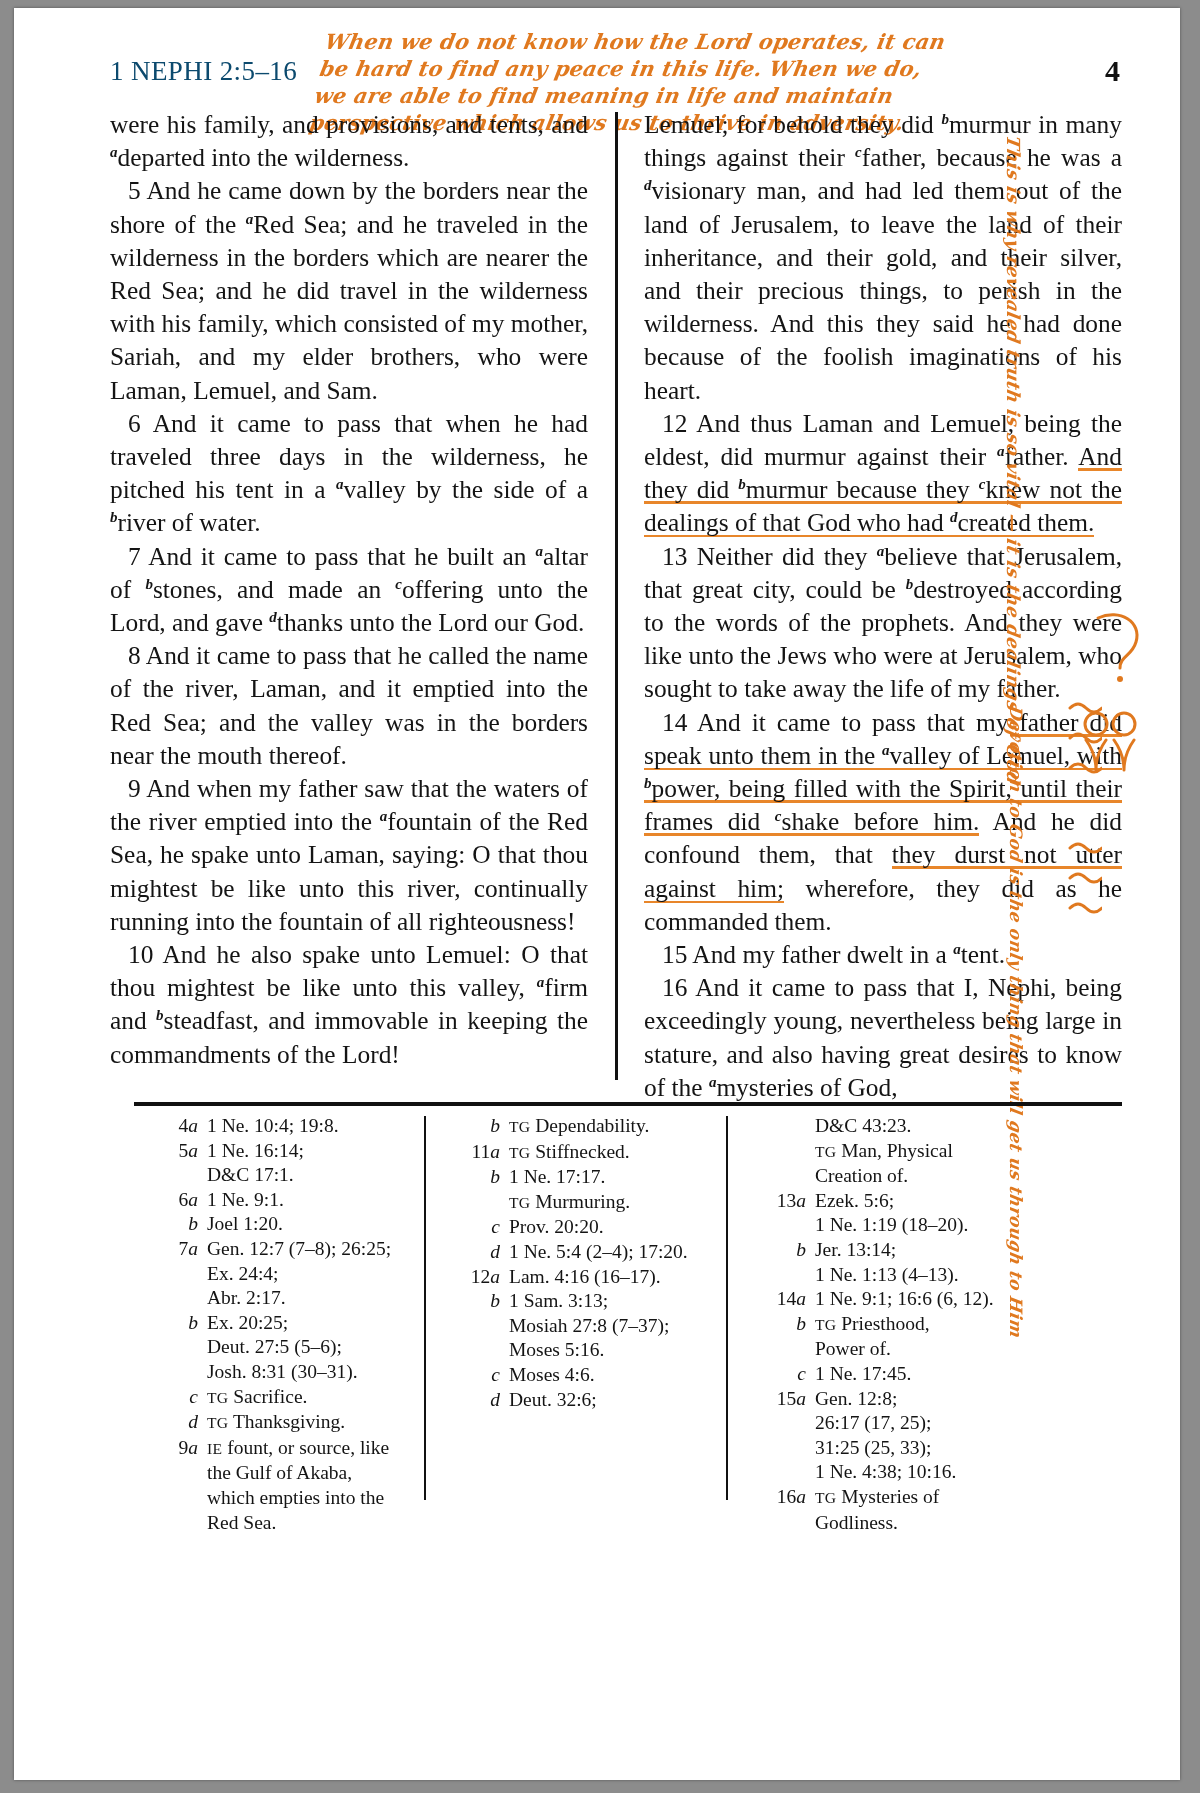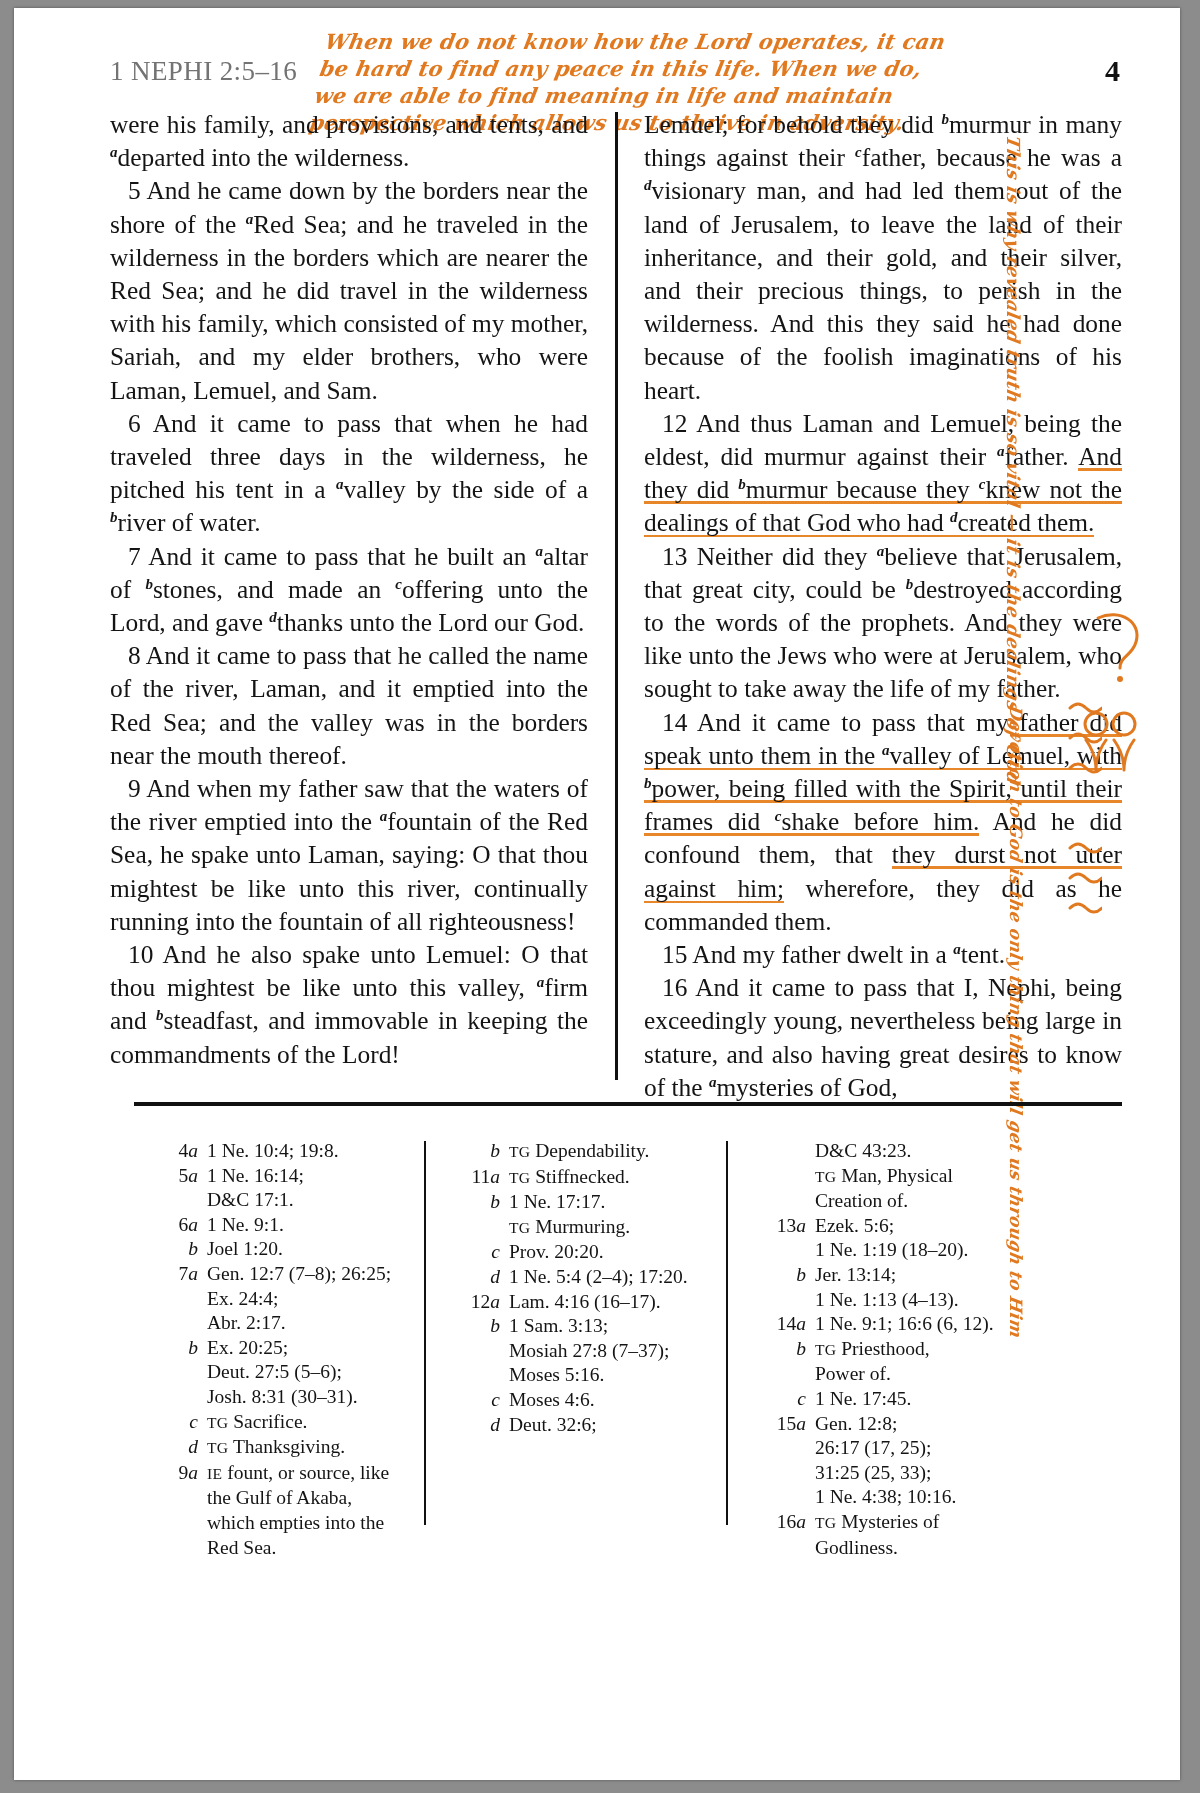--- a/index.html
+++ b/index.html
@@ -22,21 +22,21 @@
   }
 
   
   .runhead{
     position:absolute; left:72px; top:48px; width:1010px;
     height:40px;
   }
   .runhead .ref{
     position:absolute; left:0; top:0;
     font-size:27px; letter-spacing:.4px;
-    color:#737373;
+    color:#0c4a6e;
   }
   .runhead .pageno{
     position:absolute; right:0; top:-2px;
     font-size:30px; font-weight:bold; color:#111;
   }
 
   
   .body-cols{
     position:absolute; left:72px; top:100px;
     width:1012px; height:975px;
@@ -72,21 +72,21 @@
     padding-bottom:1px;
   }
 
   
   .fn-rule{
     position:absolute; left:96px; top:1094px;
     width:988px; height:4px; background:#111;
   }
   .fn-wrap{
     position:absolute; left:96px; top:1106px;
-    width:988px; height:600px;margin-top:25px;
+    width:988px; height:600px;
   }
   .fn-col{
     position:absolute; top:0;
     font-size:19.5px; line-height:24.6px; color:#141414;
   }
   .fn-col.c1{left:8px;  width:290px;}
   .fn-col.c2{left:310px;width:290px;}
   .fn-col.c3{left:616px;width:310px;}
   .fn-div{
     position:absolute; top:2px; width:2px; height:384px;

